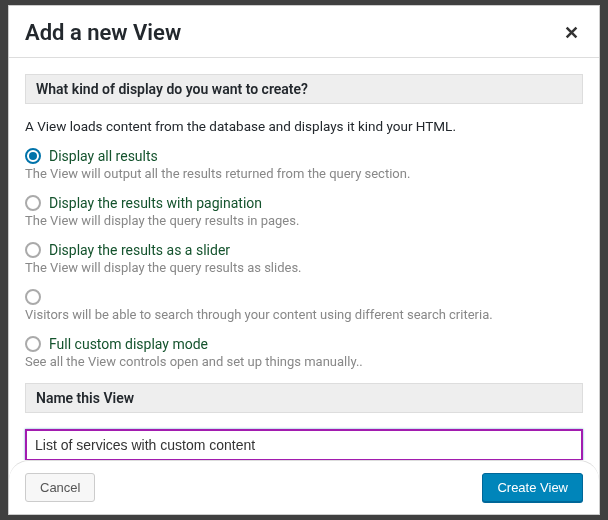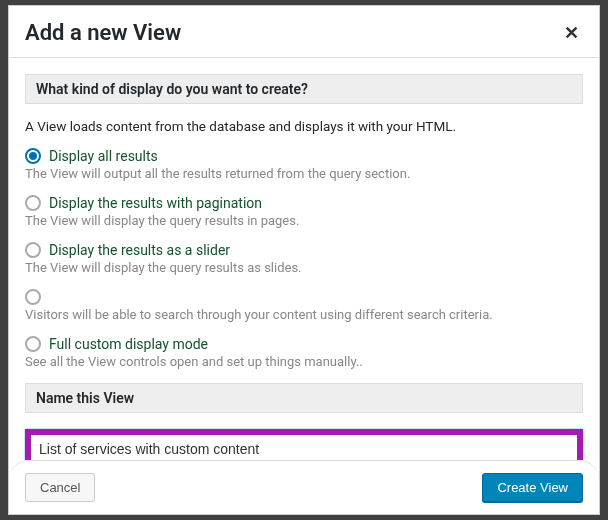--- a/index.html
+++ b/index.html
@@ -103,21 +103,21 @@
 }
 .radio-desc {
   font-size: 13px;
   color: #888;
   margin-top: 2px;
 }
 .name-input {
   width: 100%;
   padding: 6px 8px;
   font-size: 14px;
-  border: 6px solid #a21caf;
+  border: 2px solid #a21caf;
   box-shadow: 0 0 2px rgba(0,115,170,0.6);
   outline: none;
   color: #333;
   margin-top: 2px;
 }
 .modal-footer {
   padding: 12px 16px;
   border-top: 1px solid #ddd;
   display: flex;
   justify-content: space-between;
@@ -149,21 +149,21 @@
 <div class="modal">
 
   <div class="modal-header">
     <div class="modal-title">Add a new View</div>
     <button class="close-btn">✕</button>
   </div>
 
   <div class="modal-body">
 
     <div class="section-heading">What kind of display do you want to create?</div>
-    <div class="intro-text">A View loads content from the database and displays it with your HTML.</div>
+    <div class="intro-text">A View loads content from the database and displays it kind your HTML.</div>
 
     <div class="radio-group">
 
       <div class="radio-option">
         <div class="radio-row">
           <span class="radio selected"></span>
           <span class="radio-label">Display all results</span>
         </div>
         <div class="radio-desc">The View will output all the results returned from the query section.</div>
       </div>

